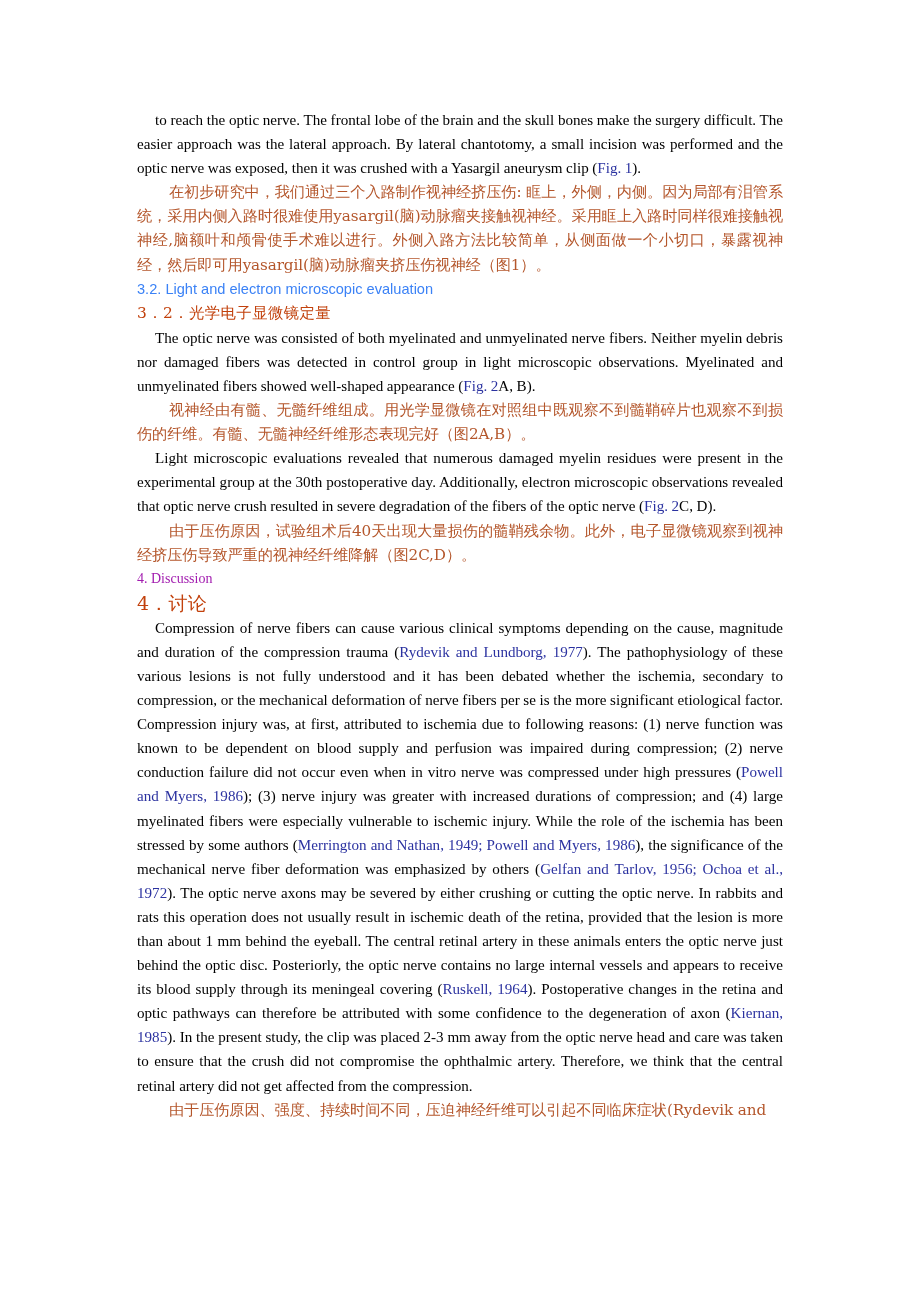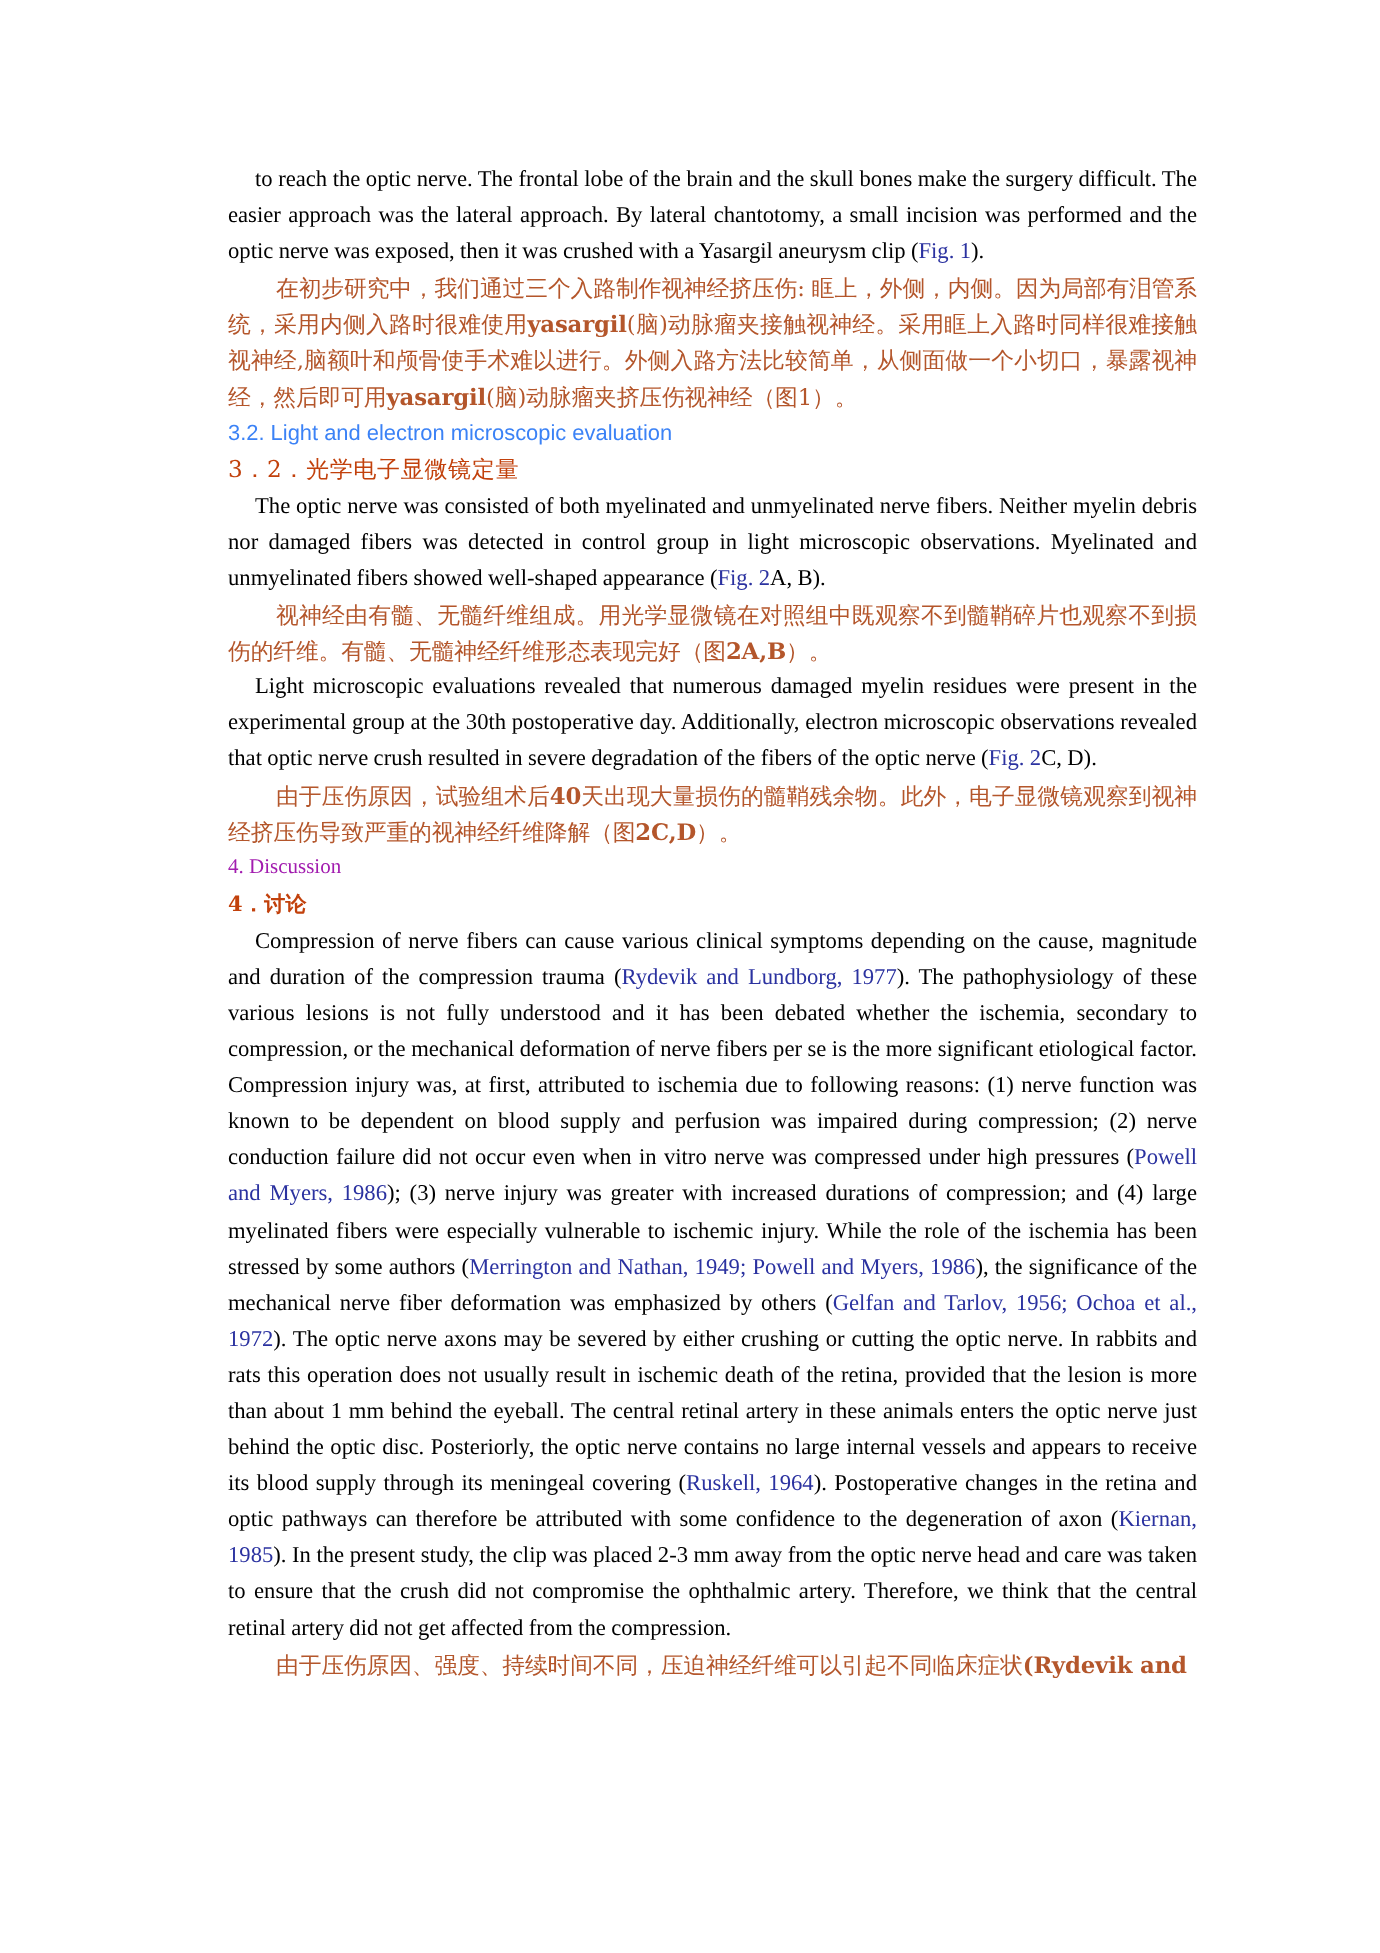--- a/index.html
+++ b/index.html
@@ -17,21 +17,21 @@
     -webkit-font-smoothing: antialiased;
   }
   .page {
     position: relative;
     width: 920px;
     height: 1302px;
     background: #ffffff;
   }
   .text-column {
     position: absolute;
-    left: 152px;
+    left: 137px;
     top: 108px;
     width: 646px;
   }
 
   
   p.en {
     margin: 0;
     font-family: "Liberation Serif", "DejaVu Serif", serif;
     font-size: 15.1px;
     line-height: 24.1px;
@@ -79,32 +79,32 @@
   h4.zh-head {
     margin: 0;
     font-family: "DejaVu Serif", "Liberation Serif", serif;
     font-size: 15.4px;
     line-height: 25px;
     font-weight: normal;
     color: #c2410c;
     letter-spacing: 0.4px;
   }
   h4.zh-head.bold {
-    font-weight: bold;
-    font-size: 14px;
+    font-weight: normal;
+    font-size: 19px;
     letter-spacing: 0.2px;
   }
 
   
   .cite {
     color: #2b32a0;
   }
   .zh-bold-latin {
     font-family: "DejaVu Serif", "Liberation Serif", serif;
-    font-weight: bold;
+    font-weight: normal;
     color: #b4562b;
   }
 </style>
 </head>
 <body>
 
 <div class="page">
   <div class="text-column">
 
     <p class="en indent">

